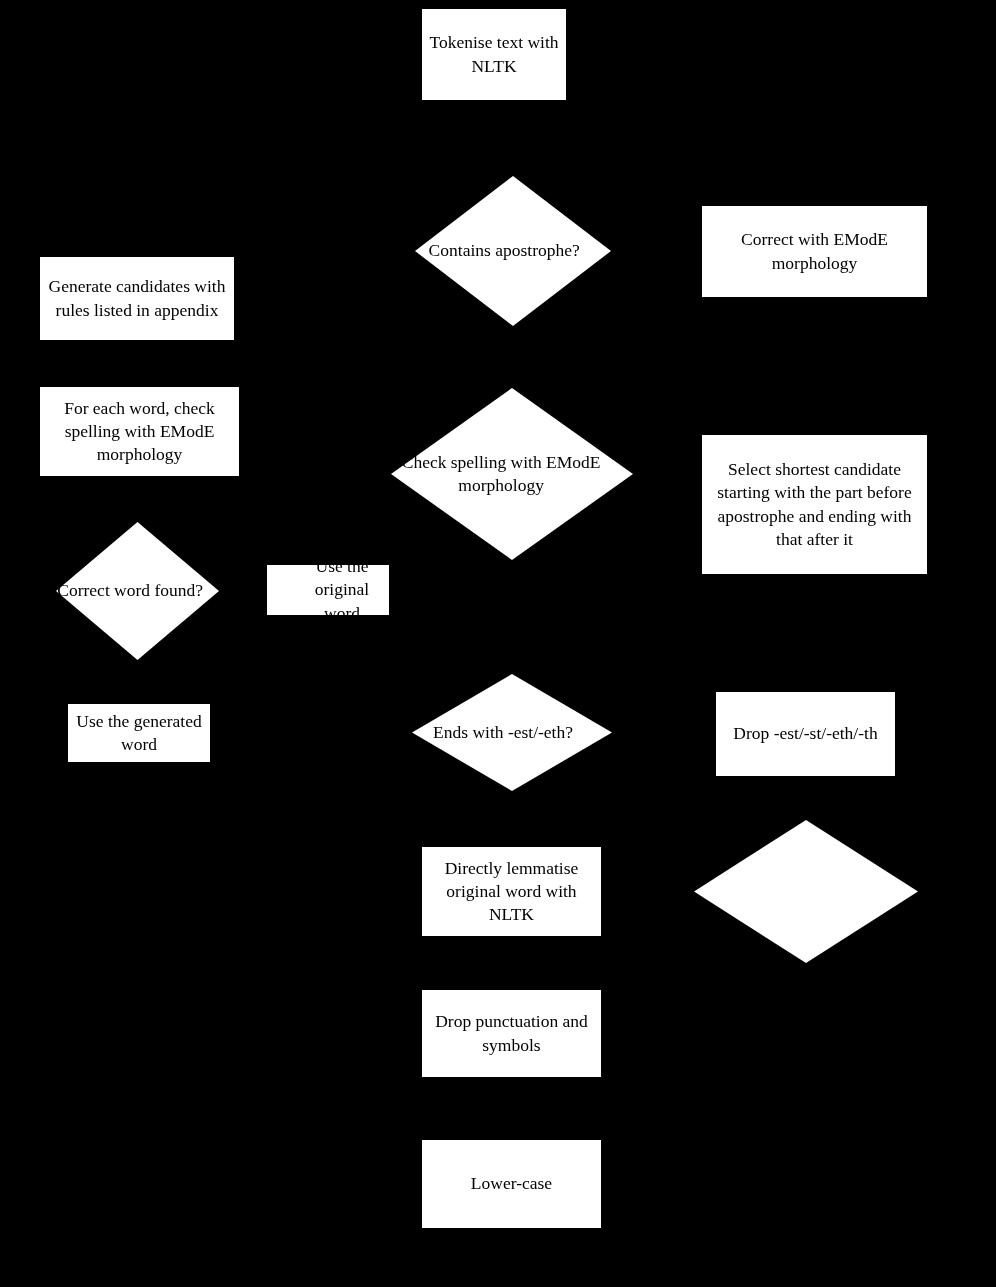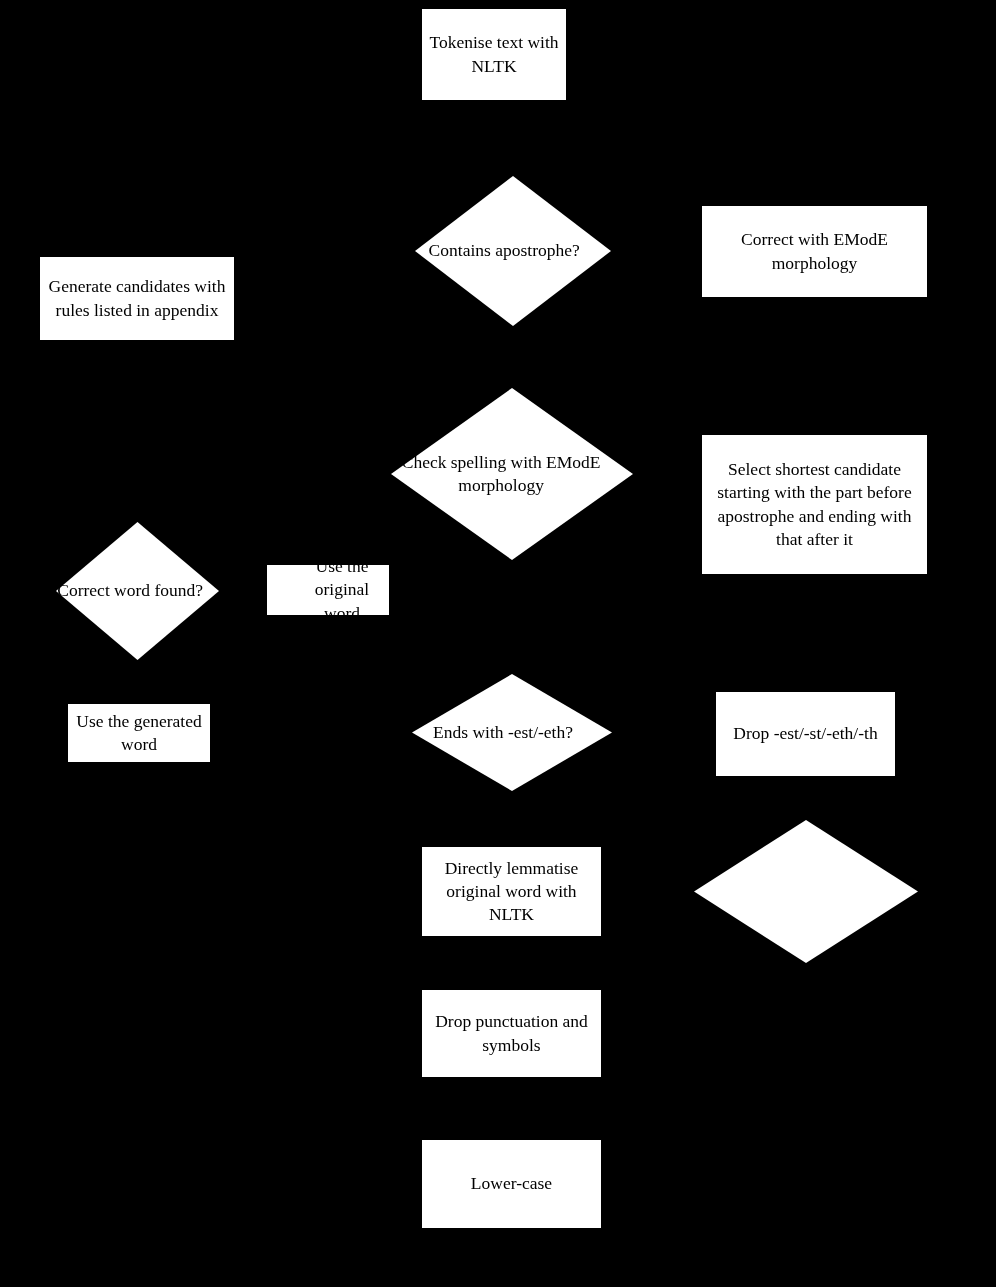--- a/index.html
+++ b/index.html
@@ -68,20 +68,23 @@
     <div class="node decision" style="left: 415px; top: 176px; width: 196px; height: 150px;">
       <div class="diamond-shape"></div>
       <div class="label">Contains apostrophe?</div>
     </div>
     <div class="node process" style="left: 702px; top: 206px; width: 225px; height: 91px;">
       <div class="label">Correct with EModE morphology</div>
     </div>
     <div class="node process" style="left: 40px; top: 257px; width: 194px; height: 83px;">
       <div class="label">Generate candidates with rules listed in appendix</div>
     </div>
+    <div class="node process" style="left: 40px; top: 387px; width: 199px; height: 89px;">
+      <div class="label">For each word, check spelling with EModE morphology</div>
+    </div>
     <div class="node decision" style="left: 391px; top: 388px; width: 242px; height: 172px;">
       <div class="diamond-shape"></div>
       <div class="label">Check spelling with EModE morphology</div>
     </div>
     <div class="node process" style="left: 702px; top: 435px; width: 225px; height: 139px;">
       <div class="label">Select shortest candidate starting with the part before apostrophe and ending with that after it</div>
     </div>
     <div class="node decision" style="left: 56px; top: 522px; width: 163px; height: 138px;">
       <div class="diamond-shape"></div>
       <div class="label">Correct word found?</div>

